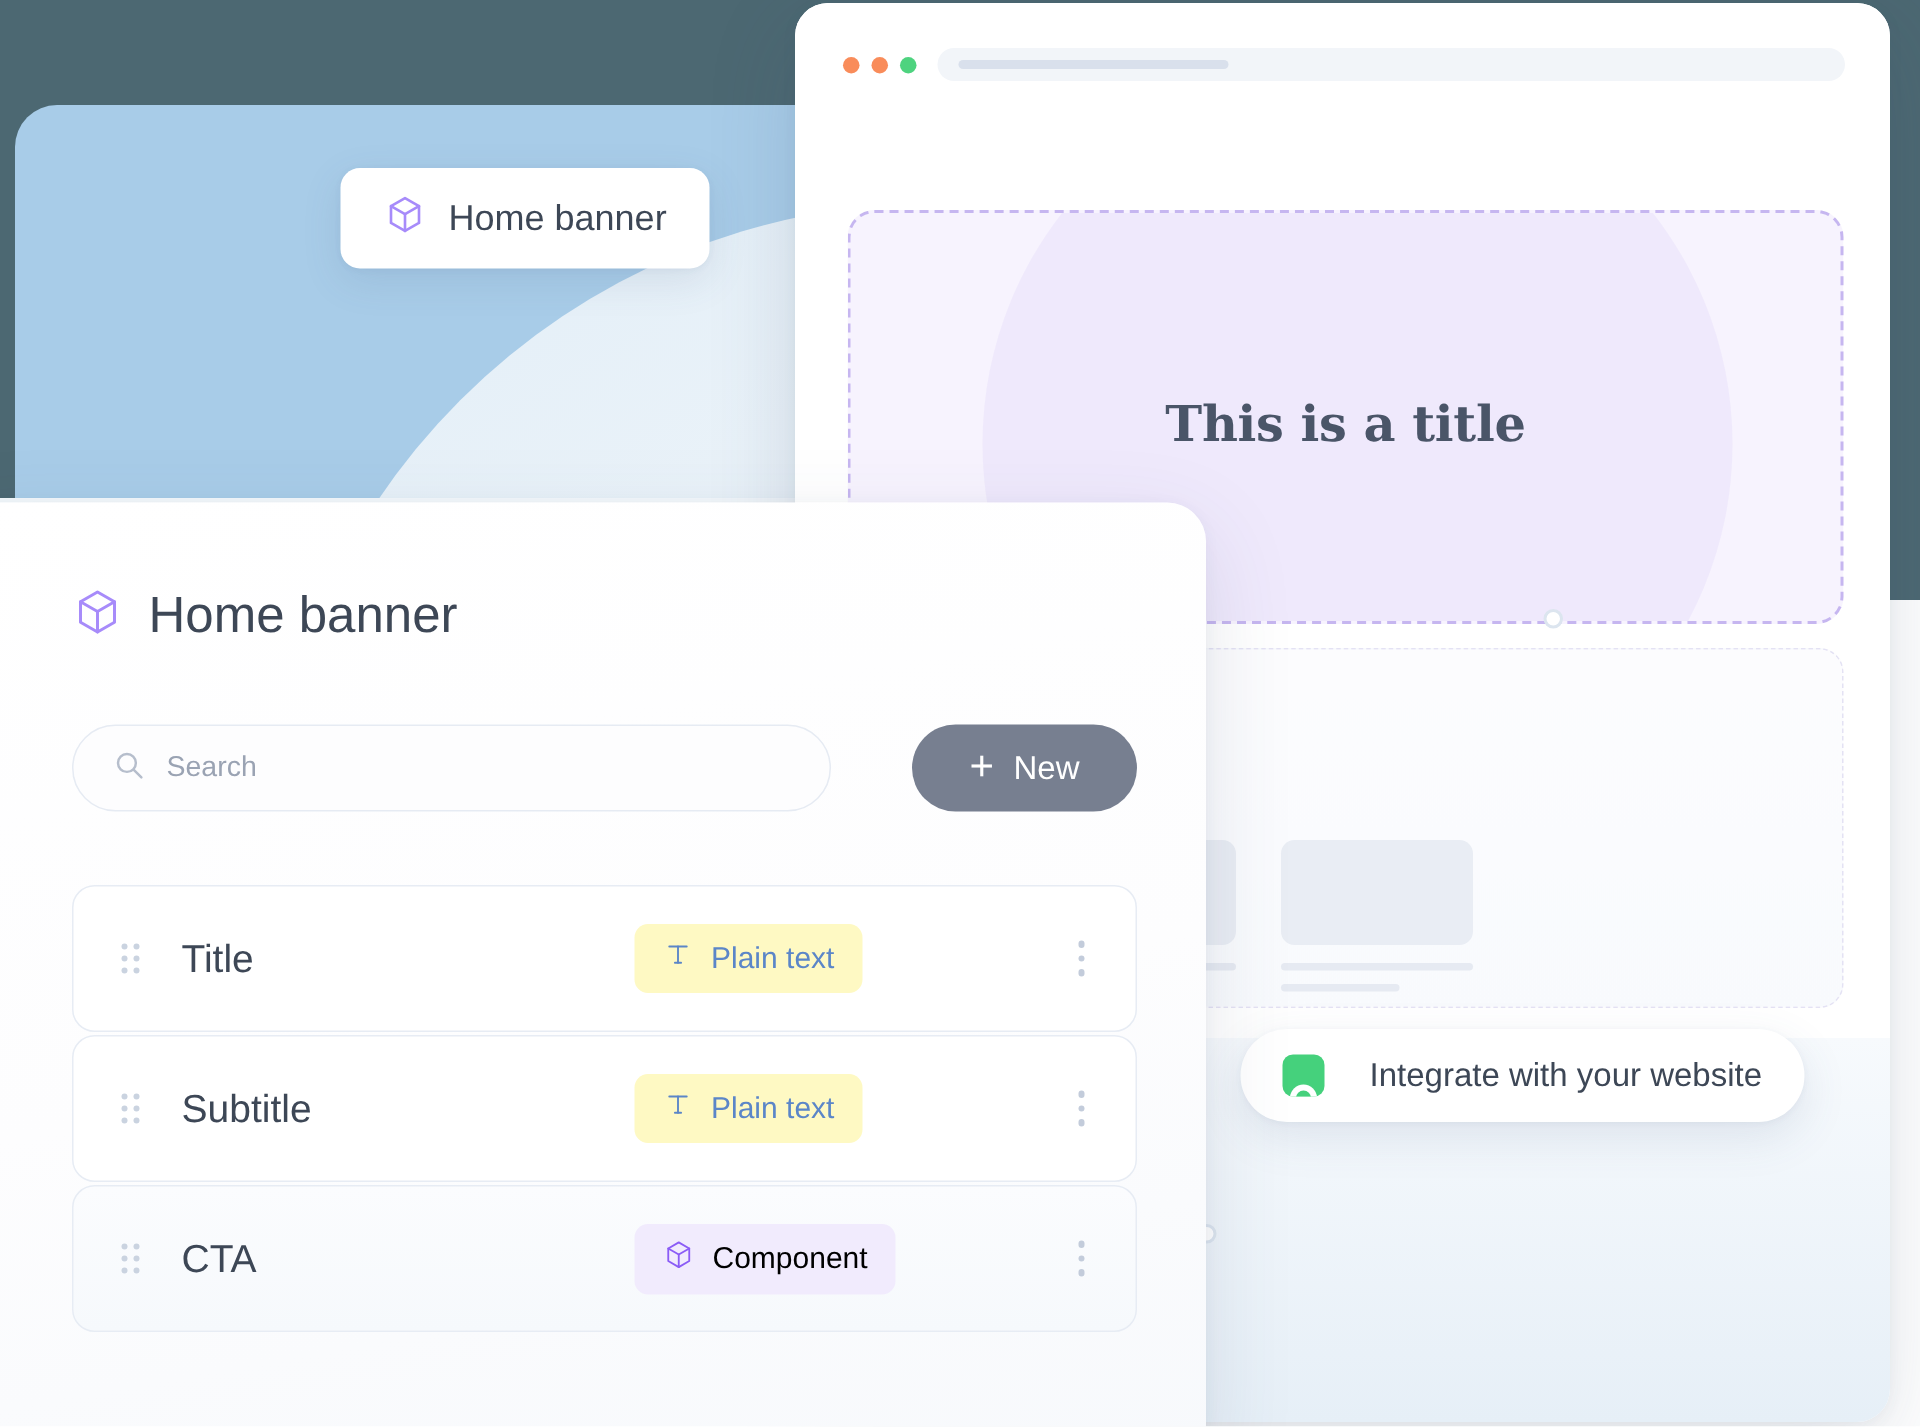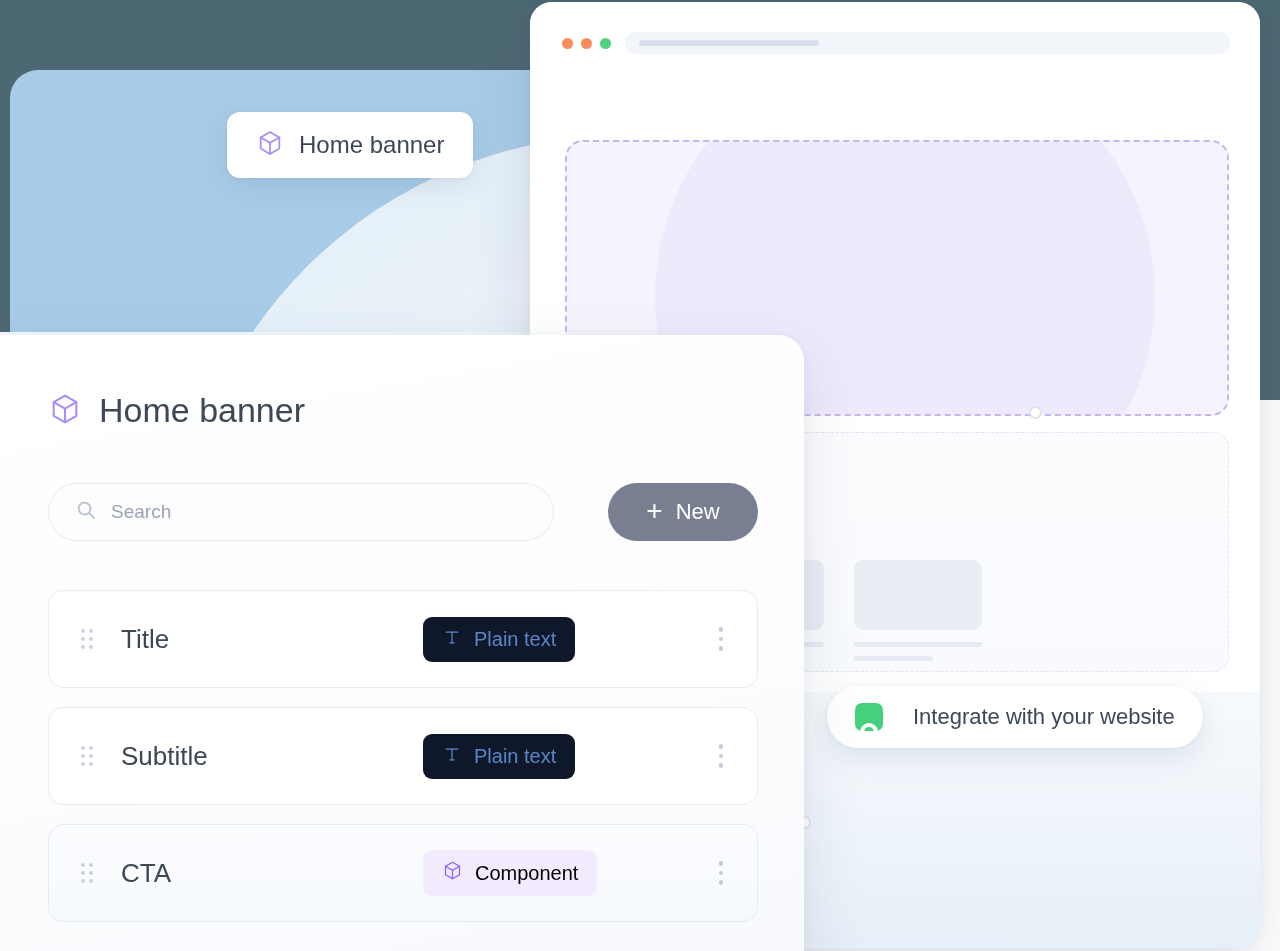--- a/index.html
+++ b/index.html
@@ -339,21 +339,21 @@
     cursor: pointer;
   }
   .plus {
     font-size: 28px; font-weight: 300; line-height: 1; margin-top: -3px;
   }
 
   
   .rows {
     position: absolute; left: 90px; top: 255px;
     width: 710px;
-    display: flex; flex-direction: column; gap: 19px;
+    display: flex; flex-direction: column; gap: 2px;
   }
   .row {
     height: 98px;
     background: #FFFFFF;
     border: 1.5px solid #E7ECF4;
     border-radius: 15px;
     display: flex; align-items: center;
     padding: 0 26px 0 32px;
     position: relative;
   }
@@ -376,21 +376,21 @@
     flex: 0 0 auto;
   }
   .badge {
     position: absolute;
     left: 374px;
     display: inline-flex; align-items: center; gap: 12px;
     border-radius: 9px;
     padding: 10px 19px;
     font-size: 20px;
   }
-  .badge.blue { background: #0f172a; color: #5B86C8; }
+  .badge.blue { background: #fef9c3; color: #5B86C8; }
   .badge.purple { background: #F1EBFD; color: #000000; }
   .kebab {
     position: absolute; right: 34px;
     display: flex; flex-direction: column; gap: 5px;
     cursor: pointer;
   }
   .kebab i {
     width: 4.5px; height: 4.5px; border-radius: 50%;
     background: #C3CCDB; display: block;
   }
@@ -414,20 +414,21 @@
         <span class="dot o"></span>
         <span class="dot g"></span>
       </div>
       <div class="urlbar"></div>
     </div>
 
 
     <div class="hero">
       <div class="hero-arc"></div>
       <div class="hero-inner">
+        <div class="hero-title">This is a title</div>
       </div>
     </div>
 
     <div class="wire">
       <div class="wire-bar"></div>
       <div class="wire-cards">
         <div class="wcard">
           <div class="thumb"></div>
           <div class="l1"></div>
           <div class="l2"></div>

